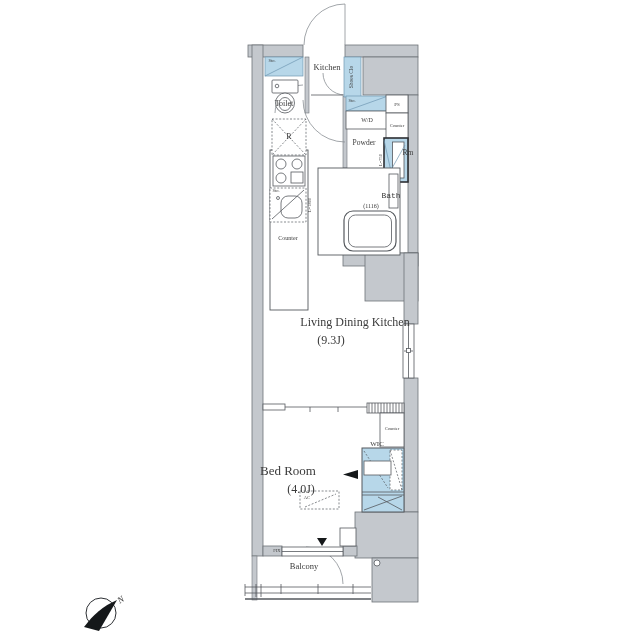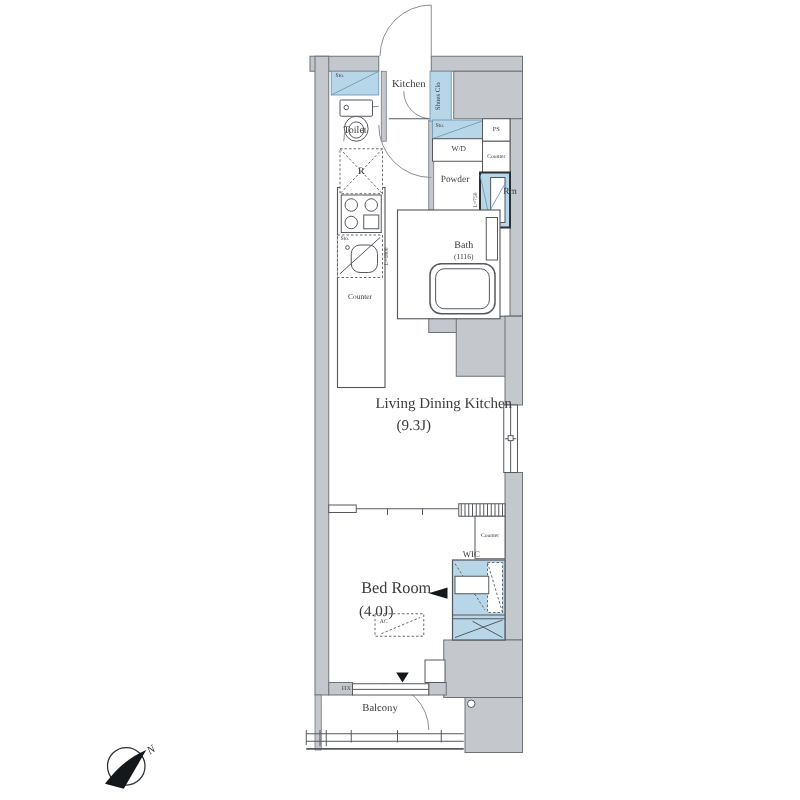--- a/index.html
+++ b/index.html
@@ -186,30 +186,30 @@
 <div class="lbl" style="left:327px;top:67px;font-size:8.5px;">Kitchen</div>
 <div class="lbl v" style="left:352px;top:77px;font-size:5.5px;">Shoes Clo</div>
 <div class="lbl" style="left:272px;top:61px;font-size:4.5px;">Sto.</div>
 <div class="lbl" style="left:352px;top:101px;font-size:4.5px;">Sto.</div>
 <div class="lbl" style="left:367px;top:120px;font-size:6px;">W/D</div>
 <div class="lbl" style="left:397px;top:104px;font-size:5px;">PS</div>
 <div class="lbl" style="left:397px;top:126px;font-size:4.5px;">Counter</div>
 <div class="lbl" style="left:364px;top:143px;font-size:7.5px;">Powder</div>
 <div class="lbl" style="left:364px;top:153px;font-size:7.5px;margin-left:44px;">Rm</div>
 <div class="lbl" style="left:289px;top:137px;font-size:8px;">R</div>
-<div class="lbl" style="left:371px;top:196px;font-size:8px;">Bath</div>
+<div class="lbl" style="left:391px;top:196px;font-size:8px;font-family:Liberation Mono, monospace;">Bath</div>
 <div class="lbl" style="left:371px;top:206px;font-size:6px;">(1116)</div>
 <div class="lbl" style="left:276px;top:191px;font-size:4.5px;">Sto.</div>
 <div class="lbl v" style="left:310px;top:205px;font-size:4.5px;">L=1800</div>
 <div class="lbl v" style="left:381px;top:160px;font-size:4.5px;">L=750</div>
 <div class="lbl" style="left:288px;top:238px;font-size:6px;">Counter</div>
 <div class="lbl" style="left:331px;top:322px;font-size:12px;margin-left:24px;">Living Dining Kitchen</div>
 <div class="lbl" style="left:331px;top:340px;font-size:12px;">(9.3J)</div>
 <div class="lbl" style="left:392px;top:429px;font-size:4.5px;">Counter</div>
-<div class="lbl" style="left:317px;top:470px;font-size:13px;">Bed Room</div>
+<div class="lbl" style="left:288px;top:470px;font-size:13px;">Bed Room</div>
 <div class="lbl" style="left:301px;top:489px;font-size:12px;">(4.0J)</div>
 <div class="lbl" style="left:377px;top:444px;font-size:7px;">WIC</div>
 <div class="lbl" style="left:307px;top:498px;font-size:4.5px;">AC</div>
 <div class="lbl" style="left:277px;top:551px;font-size:4.5px;">FIX</div>
 <div class="lbl" style="left:304px;top:566px;font-size:8.5px;">Balcony</div>
 <div class="lbl n" style="left:121px;top:600px;font-size:9px;">N</div>
 
 </div>
 
 </body></html>

